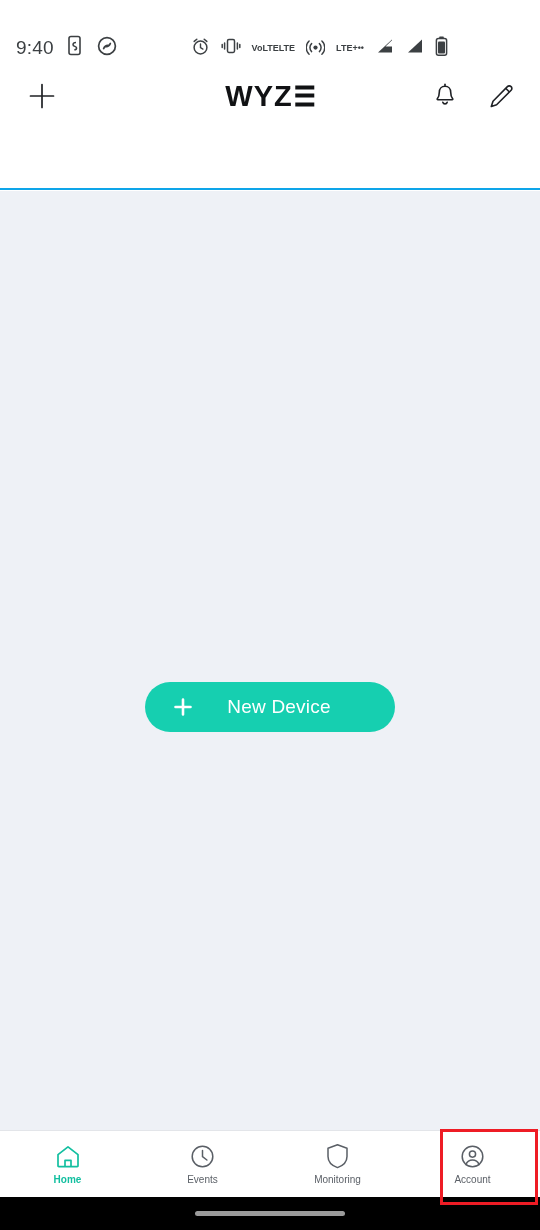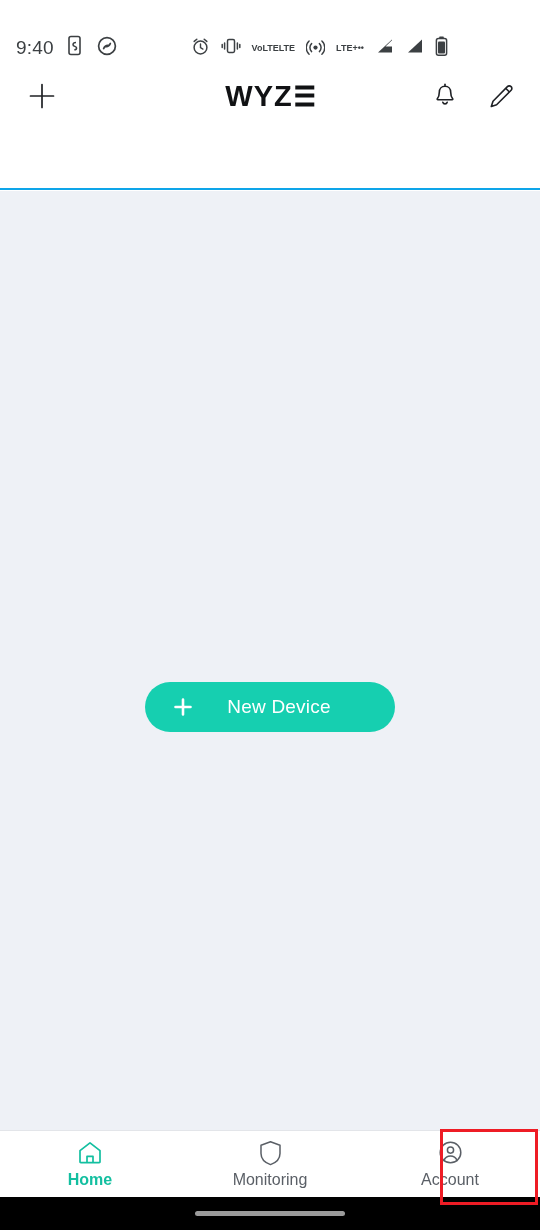--- a/index.html
+++ b/index.html
@@ -118,21 +118,21 @@
     border-top:1px solid #e3e5e9;
     display:flex;
   }
   .nav-item {
     flex:1;
     display:flex; flex-direction:column;
     align-items:center; justify-content:center;
     gap:5px; cursor:pointer;
     position:relative;
   }
-  .nav-label { font-size:16px; color:#5a5f66; }
+  .nav-label { font-size:10px; color:#5a5f66; }
   .nav-item.active .nav-label { color:#13bfa0; font-weight:600; }
   .nav-ico { height:26px; display:flex; align-items:center; justify-content:center; }
 
   .highlight-box {
     position:absolute;
     left:440px; top:1129px;
     width:98px; height:76px;
     border:3px solid #ee1c25;
     pointer-events:none;
     z-index:20;
@@ -275,20 +275,29 @@
     <div class="nav-item active">
       <span class="nav-ico">
         <svg width="26" height="25" viewBox="0 0 26 25">
           <path d="M3 10.6L13 2.8l10 7.8v11.2a.8.8 0 0 1-.8.8H3.8a.8.8 0 0 1-.8-.8z" fill="none" stroke="#13bfa0" stroke-width="1.7" stroke-linejoin="round"></path>
           <path d="M10 22.6v-6.2h6v6.2" fill="none" stroke="#13bfa0" stroke-width="1.7" stroke-linejoin="round"></path>
         </svg>
       </span>
       <span class="nav-label">Home</span>
     </div>
 
+    <div class="nav-item">
+      <span class="nav-ico">
+        <svg width="25" height="25" viewBox="0 0 25 25">
+          <circle cx="12.5" cy="12.5" r="10.3" fill="none" stroke="#5a5f66" stroke-width="1.5"></circle>
+          <path d="M12.5 6.4v6.3l4.4 3.3" fill="none" stroke="#5a5f66" stroke-width="1.5" stroke-linecap="round"></path>
+        </svg>
+      </span>
+      <span class="nav-label">Events</span>
+    </div>
 
     <div class="nav-item">
       <span class="nav-ico">
         <svg width="23" height="26" viewBox="0 0 23 26">
           <path d="M11.5 1.8L21 5.2v8.2c0 5.4-4.1 9.2-9.5 11.2C6.1 22.6 2 18.8 2 13.4V5.2z" fill="none" stroke="#5a5f66" stroke-width="1.5" stroke-linejoin="round"></path>
         </svg>
       </span>
       <span class="nav-label">Monitoring</span>
     </div>
 

